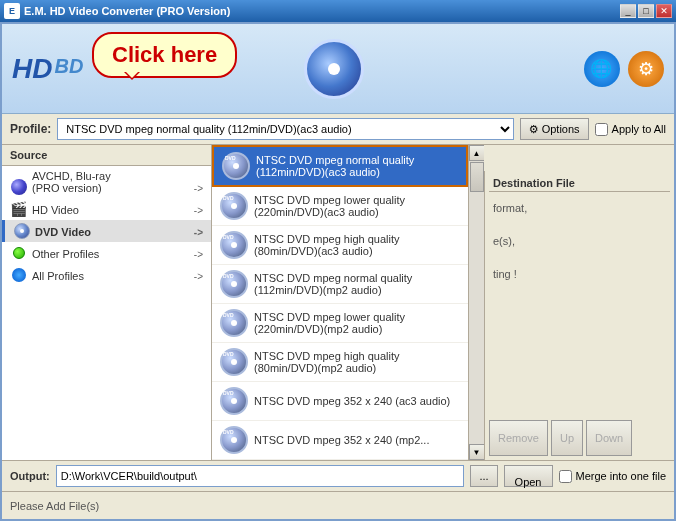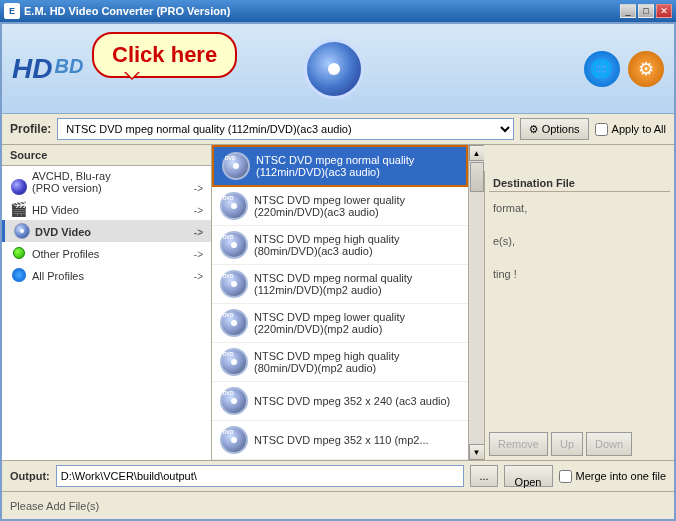--- a/index.html
+++ b/index.html
@@ -401,21 +401,21 @@
       padding: 4px;
       line-height: 1.5;
     }
     .action-buttons {
       display: flex;
       gap: 3px;
       margin-top: auto;
       padding-top: 4px;
     }
     .action-btn {
-      height: 24px;
+      height: 36px;
       padding: 0 8px;
       background: linear-gradient(to bottom, #f0f0e8, #d8d4c8);
       border: 1px solid #999;
       cursor: pointer;
       font-size: 11px;
       color: #555;
     }
     .action-btn:disabled, .action-btn.disabled {
       color: #aaa;
       cursor: default;
@@ -674,21 +674,21 @@
                 <div class="disc-hole"></div>
               </div>
               <span>NTSC DVD mpeg 352 x 240 (ac3 audio)</span>
             </div>
 
             <div class="format-item">
               <div class="disc-icon" style="position:relative;">
                 <span style="position:absolute;top:1px;left:1px;font-size:5px;font-weight:bold;color:white;">DVD</span>
                 <div class="disc-hole"></div>
               </div>
-              <span>NTSC DVD mpeg 352 x 110 (mp2...</span>
+              <span>NTSC DVD mpeg 352 x 240 (mp2...</span>
             </div>
 
           </div>
 
           <div class="scrollbar-area">
             <div class="scroll-arrow">▲</div>
             <div class="scroll-thumb"></div>
             <div class="scroll-arrow" style="margin-top:auto;">▼</div>
           </div>
         </div>

